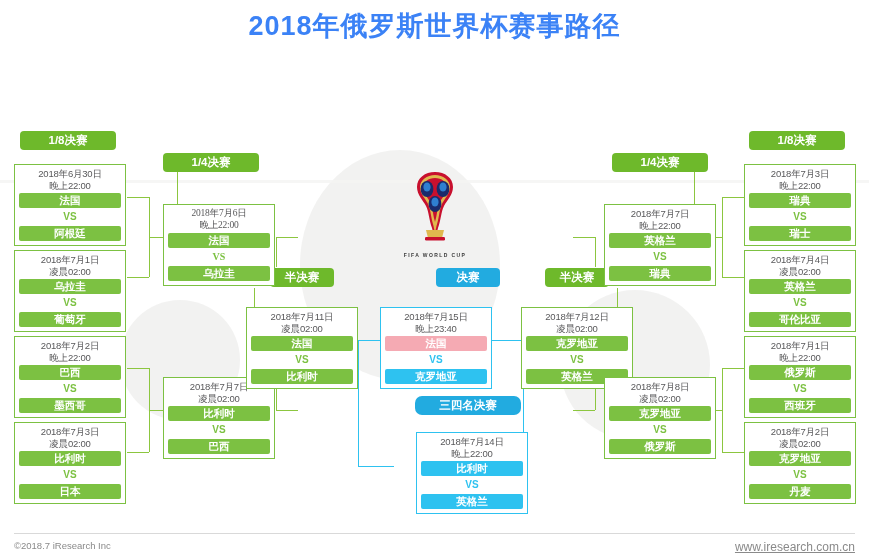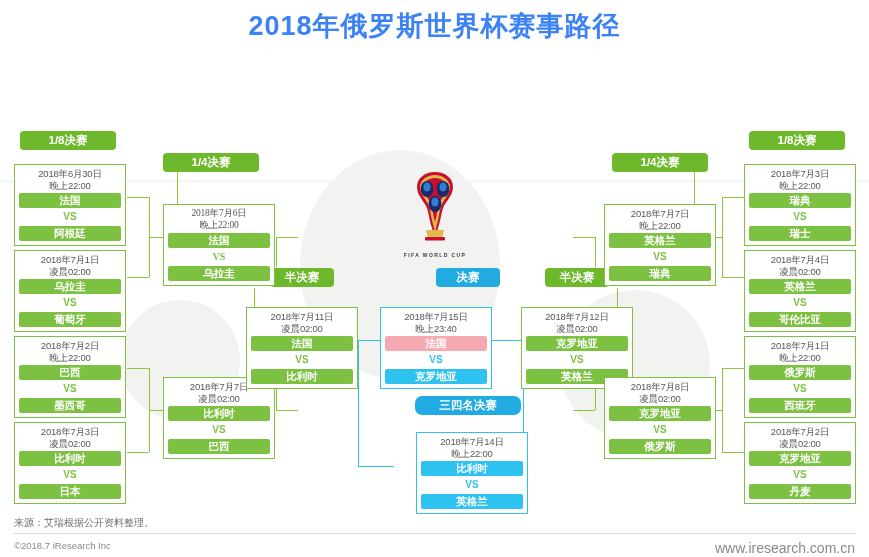--- a/index.html
+++ b/index.html
@@ -67,21 +67,21 @@
     position:absolute;left:0;bottom:0px;width:86px;text-align:center;
     font-size:14.5px;font-weight:bold;color:#c8102e;letter-spacing:.3px;
   }
 
   
   .src{
     position:absolute;left:14px;top:516px;font-size:10px;color:#6d6d6d;
   }
   .frule{position:absolute;left:14px;top:533px;width:841px;height:1px;background:#d9d9d9;}
   .fleft{position:absolute;left:14px;top:540px;font-size:9.5px;color:#8a8a8a;}
-  .fright{position:absolute;right:14px;top:540px;font-size:14px;color:#8a8a8a;}
+  .fright{position:absolute;right:14px;top:540px;font-size:12px;color:#8a8a8a;text-decoration:underline;}
 </style>
 </head>
 <body>
 
 <div id="stage">
 
   <div class="wm" style="left:120px;top:300px;width:120px;height:120px;"></div>
   <div class="wm" style="left:300px;top:150px;width:200px;height:230px;"></div>
   <div class="wm" style="left:560px;top:290px;width:150px;height:150px;"></div>
   <div class="wm2" style="left:0px;top:180px;width:869px;height:3px;background:#f4f4f2;"></div>
@@ -274,18 +274,17 @@
         <ellipse cx="35" cy="19" rx="3.6" ry="4.6" fill="#2f7fd0"></ellipse>
         <ellipse cx="51" cy="19" rx="3.6" ry="4.6" fill="#2f7fd0"></ellipse>
         <ellipse cx="43" cy="34" rx="3.6" ry="4.6" fill="#2f7fd0"></ellipse>
         <path d="M34 62 L52 62 L50 70 L36 70 Z" fill="#e0b84e"></path>
         <rect x="33" y="69" width="20" height="3.5" rx="1.2" fill="#c8102e"></rect>
       </g>
     </svg>
     <div class="cap">FIFA WORLD CUP</div>
   </div>
 
-  <div class="src">来源：艾瑞根据公开资料整理。</div>
   <div class="frule"></div>
   <div class="fleft">©2018.7 iResearch Inc</div>
   <div class="fright">www.iresearch.com.cn</div>
 
 </div>
 
 </body></html>

